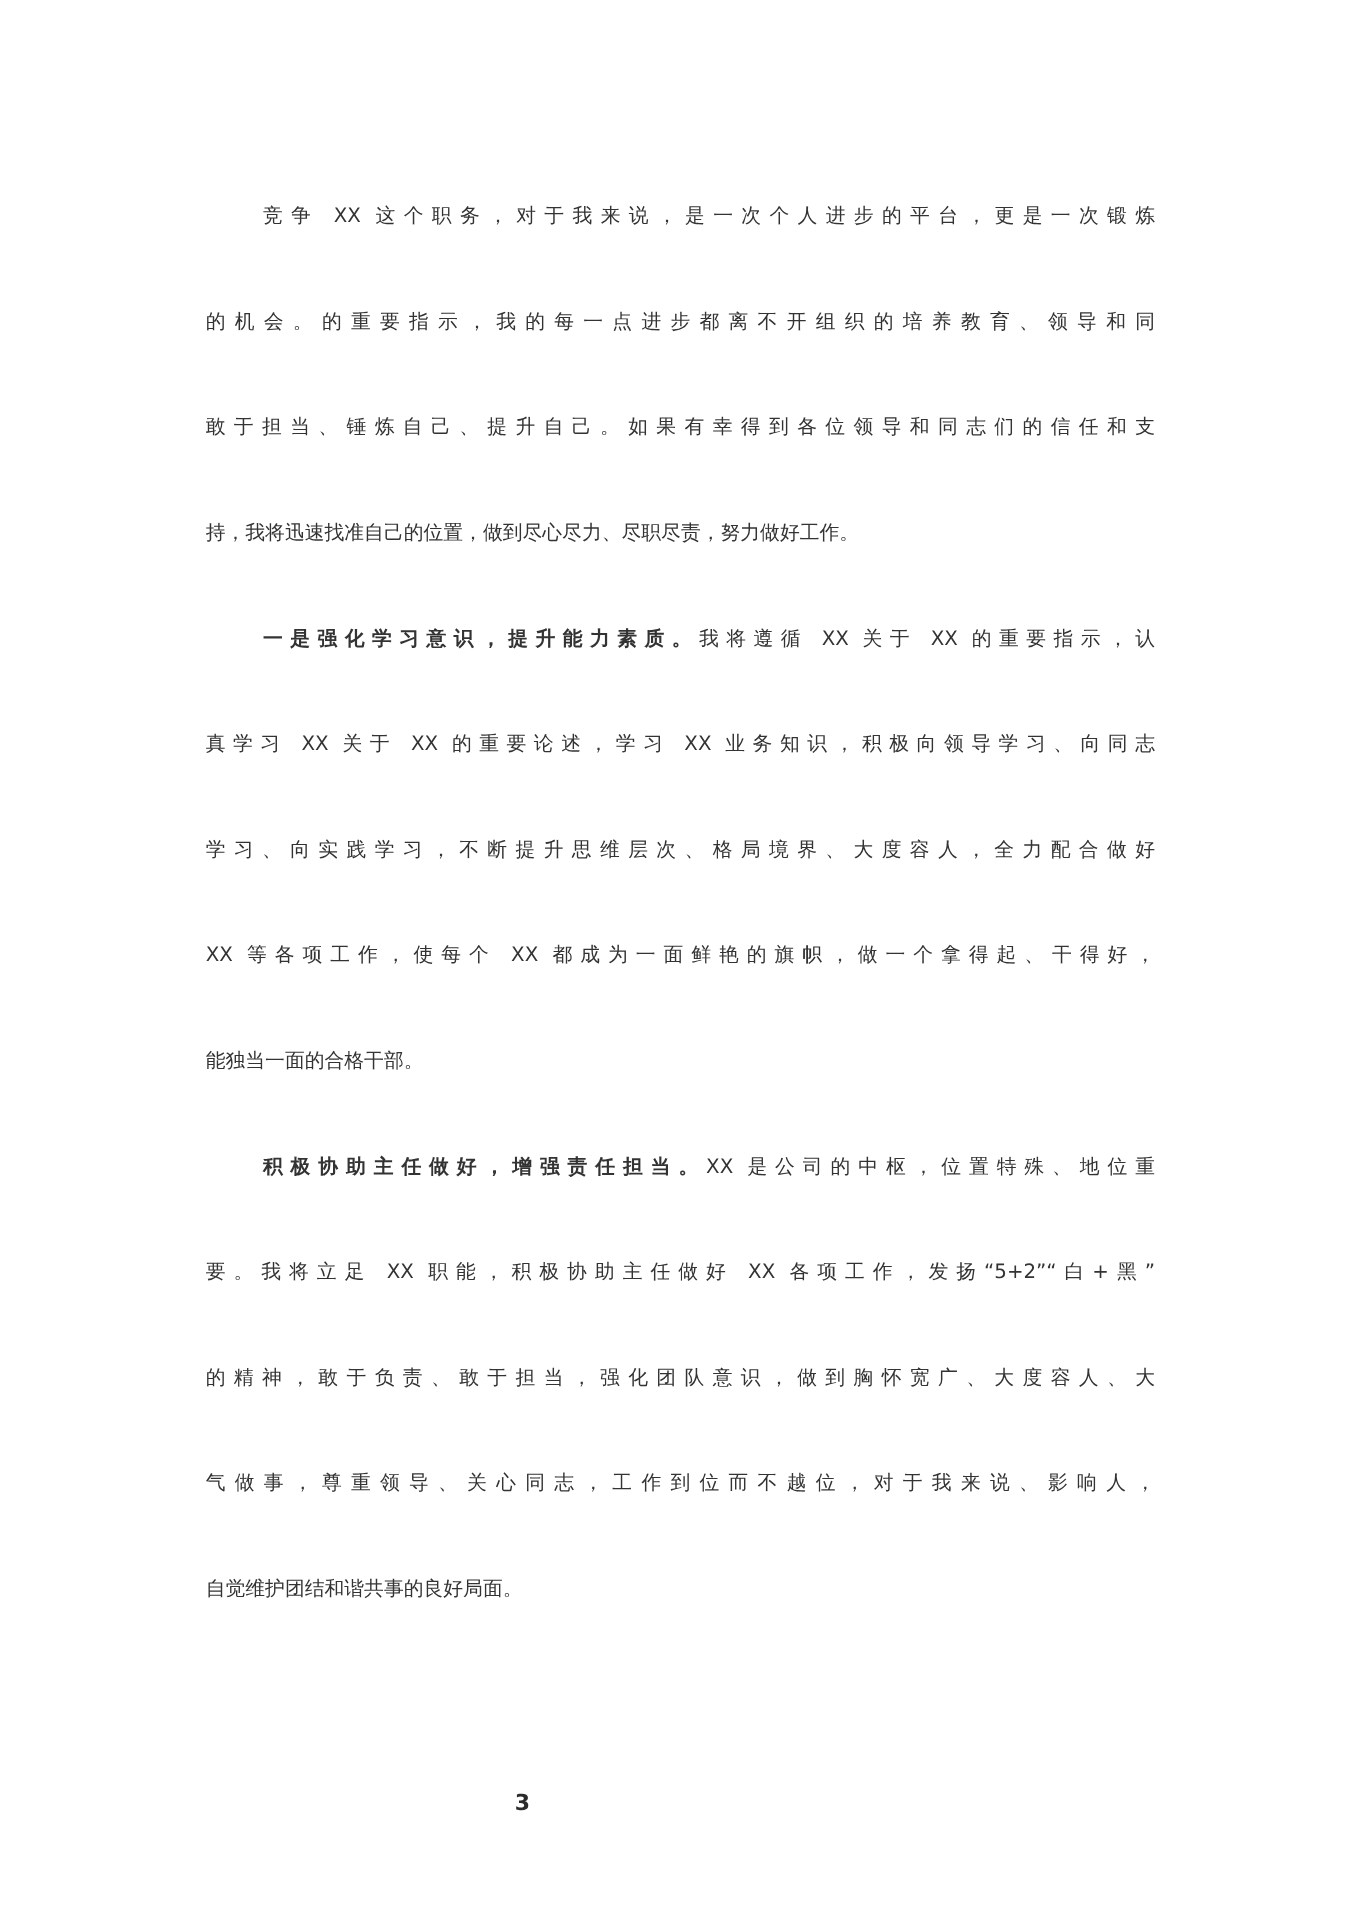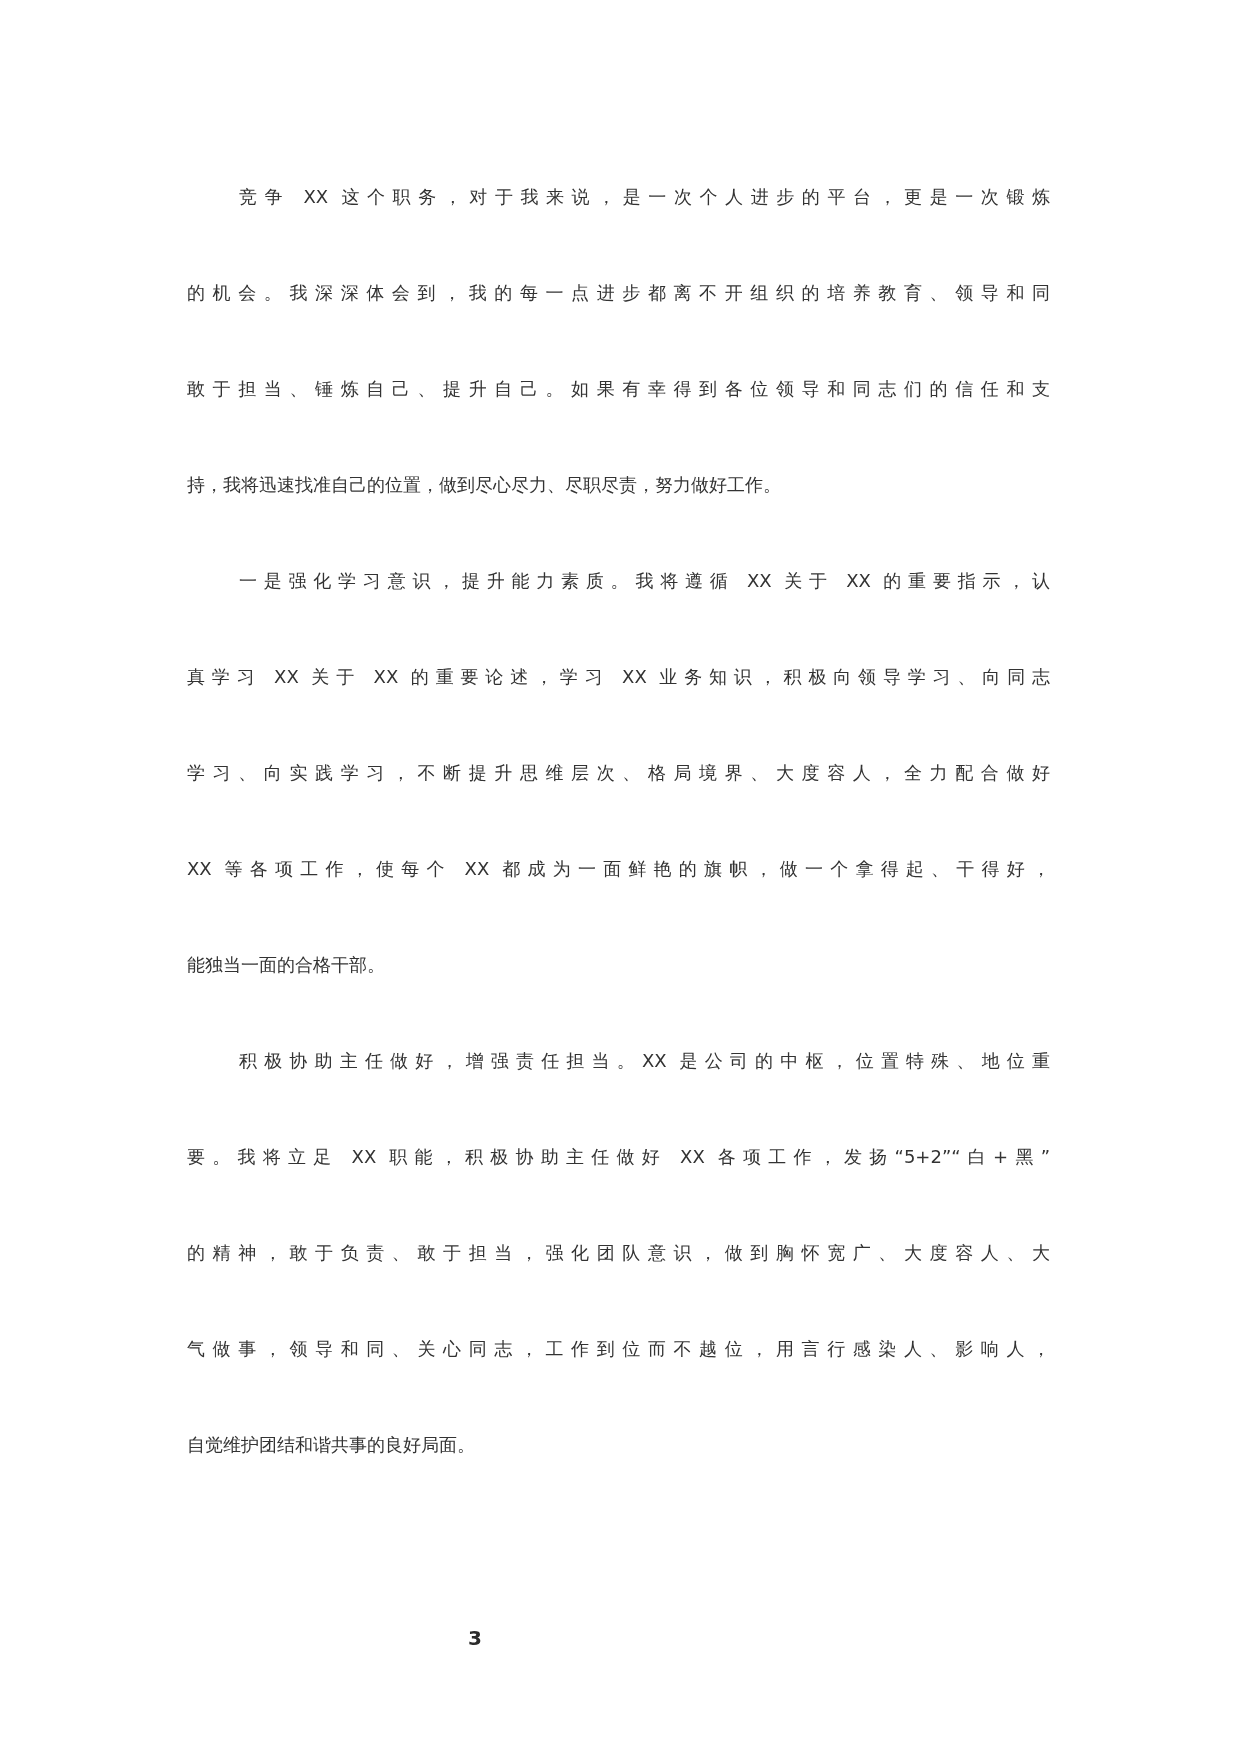--- a/index.html
+++ b/index.html
@@ -43,21 +43,21 @@
   }
   .line.indent {
     padding-left: 52px;
   }
   .line.para-end {
     text-align: center;
     text-align-last: left;
     white-space: nowrap;
   }
   .line .b {
-    font-weight: 400;
+    font-weight: 700;
   }
   .footer-page-number {
     position: absolute;
     left: 462px;
     top: 1622px;
     width: 26px;
     height: 32px;
     line-height: 32px;
     text-align: center;
     font-size: 20px;
@@ -67,21 +67,21 @@
 </style>
 </head>
 <body>
 
 <div class="page">
 
   <div class="text-body">
 
     <div class="line indent"><span class="b"></span><span>竞争 XX 这个职务，对于我来说，是一次个人进步的平台，更是一次锻炼</span></div>
 
-    <div class="line"><span class="b"></span><span>的机会。我深深体会到，我的每一点进步都离不开组织的培养教育、领导和同</span></div>
+    <div class="line"><span class="b"></span><span>的机会。的重要指示，我的每一点进步都离不开组织的培养教育、领导和同</span></div>
 
 
     <div class="line"><span class="b"></span><span>敢于担当、锤炼自己、提升自己。如果有幸得到各位领导和同志们的信任和支</span></div>
 
     <div class="line para-end"><span class="b"></span><span>持，我将迅速找准自己的位置，做到尽心尽力、尽职尽责，努力做好工作。</span></div>
 
     <div class="line indent"><span class="b">一是强化学习意识，提升能力素质。</span><span>我将遵循 XX 关于 XX 的重要指示，认</span></div>
 
     <div class="line"><span class="b"></span><span>真学习 XX 关于 XX 的重要论述，学习 XX 业务知识，积极向领导学习、向同志</span></div>
 
@@ -90,21 +90,21 @@
     <div class="line"><span class="b"></span><span>XX 等各项工作，使每个 XX 都成为一面鲜艳的旗帜，做一个拿得起、干得好，</span></div>
 
     <div class="line para-end"><span class="b"></span><span>能独当一面的合格干部。</span></div>
 
     <div class="line indent"><span class="b">积极协助主任做好，增强责任担当。</span><span>XX 是公司的中枢，位置特殊、地位重</span></div>
 
     <div class="line"><span class="b"></span><span>要。我将立足 XX 职能，积极协助主任做好 XX 各项工作，发扬“5+2”“白+黑”</span></div>
 
     <div class="line"><span class="b"></span><span>的精神，敢于负责、敢于担当，强化团队意识，做到胸怀宽广、大度容人、大</span></div>
 
-    <div class="line"><span class="b"></span><span>气做事，领导和同、关心同志，工作到位而不越位，用言行感染人、影响人，</span></div>
+    <div class="line"><span class="b"></span><span>气做事，尊重领导、关心同志，工作到位而不越位，对于我来说、影响人，</span></div>
 
     <div class="line para-end"><span class="b"></span><span>自觉维护团结和谐共事的良好局面。</span></div>
 
   </div>
 
   <div class="footer-page-number">3</div>
 
 </div>
 
 </body></html>

